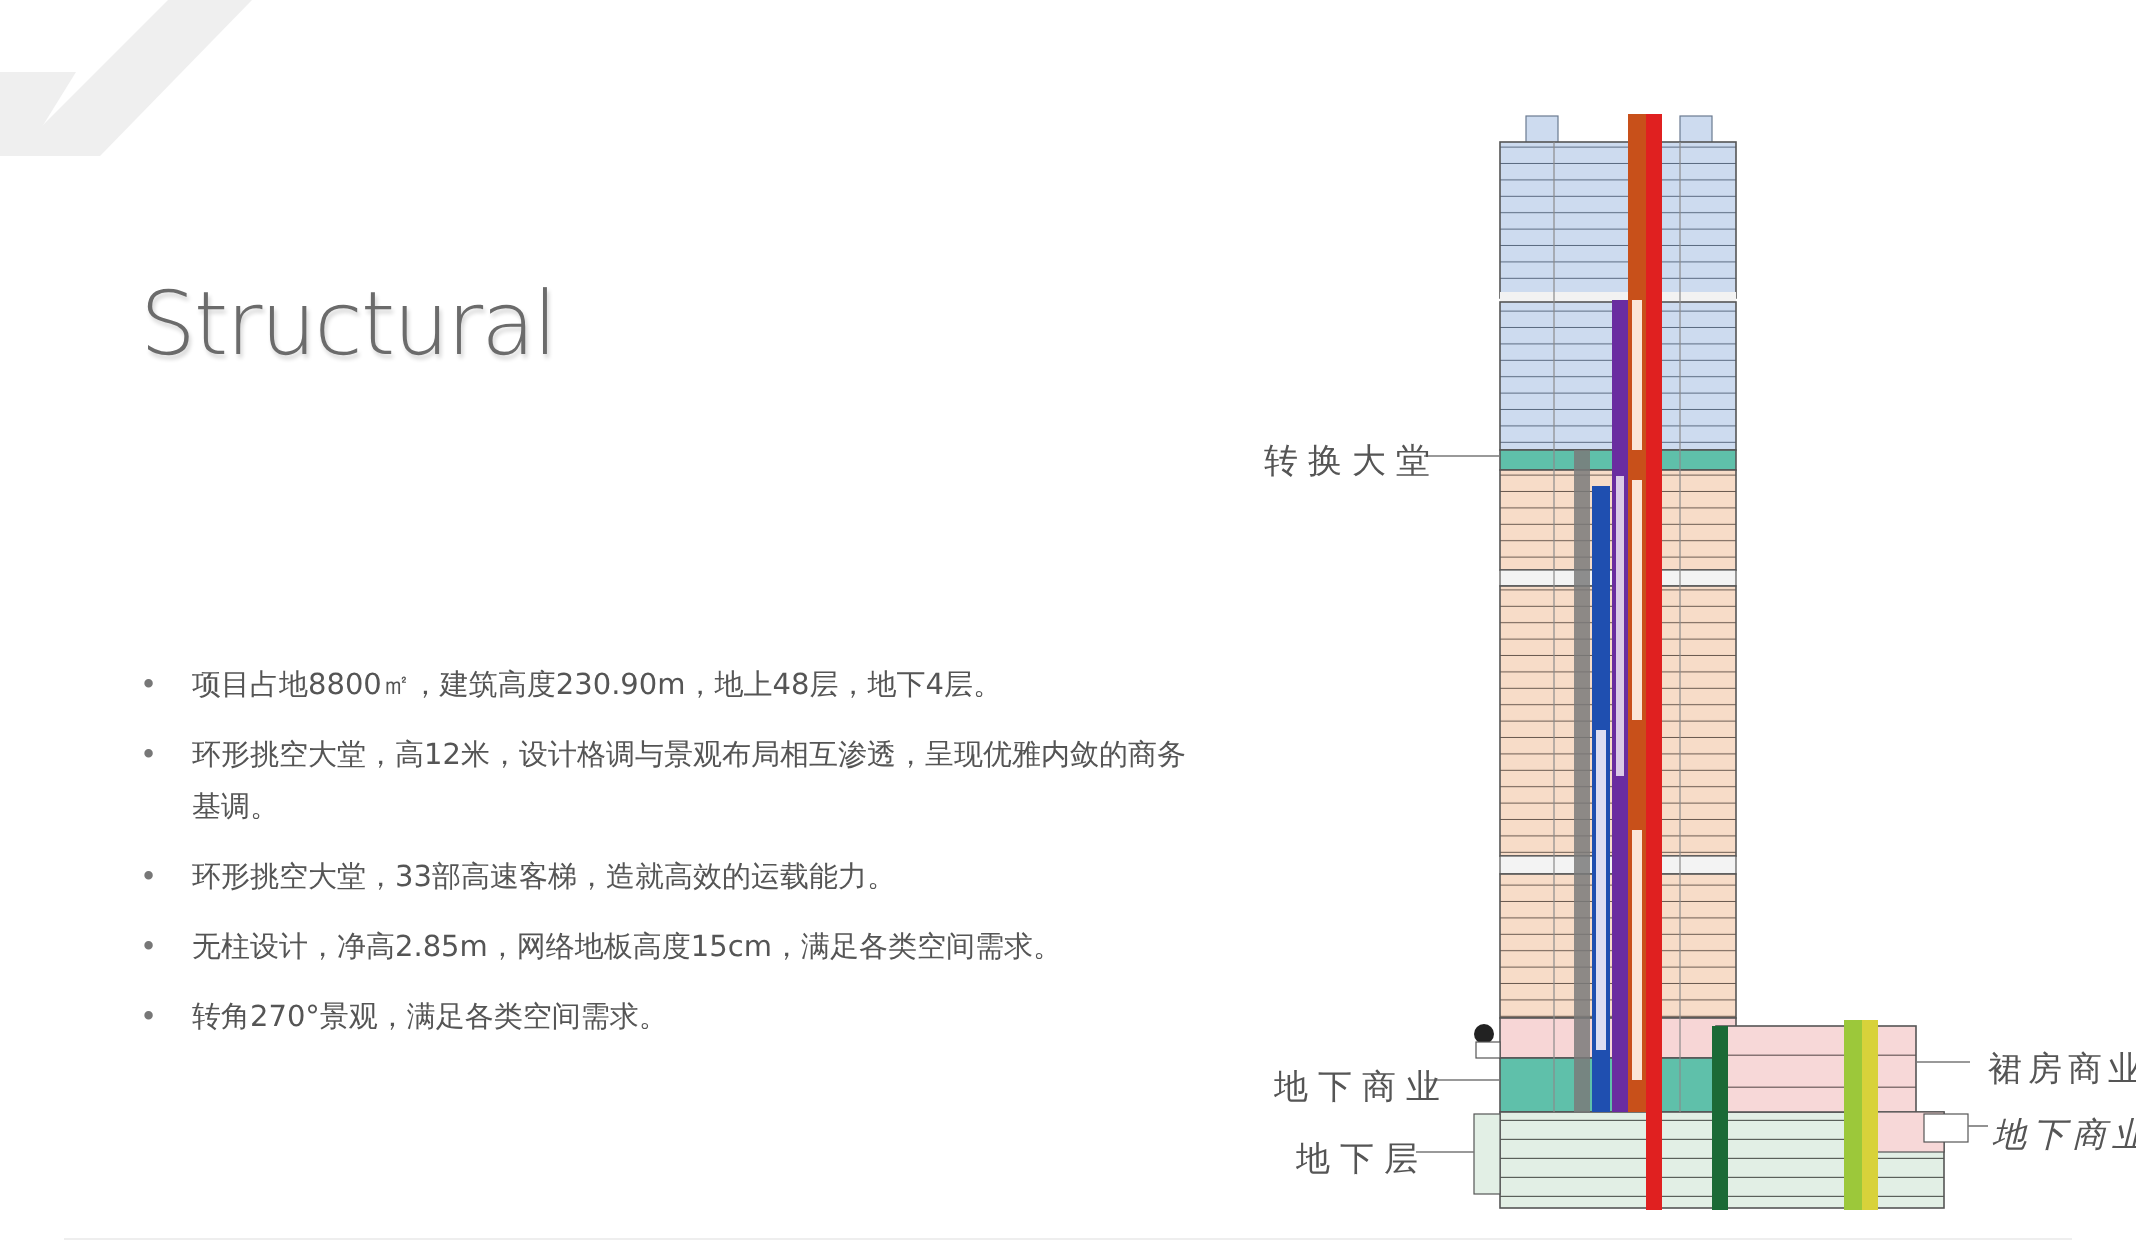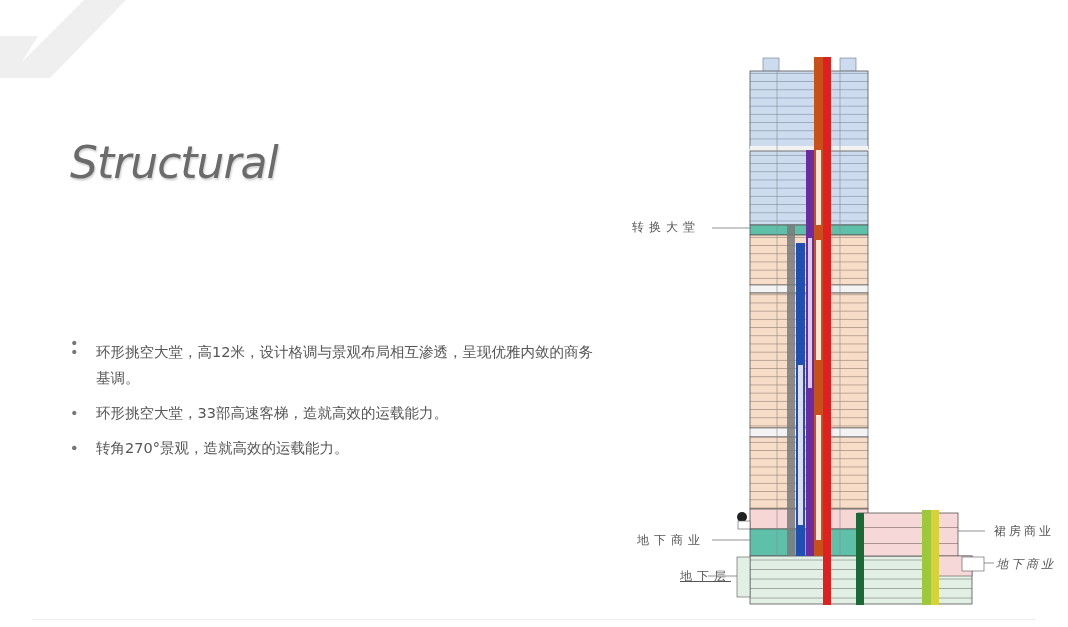--- a/index.html
+++ b/index.html
@@ -1,45 +1,45 @@
 <!DOCTYPE html>
 <html><head>
 <meta charset="utf-8">
 <style>
   html, body { margin:0; padding:0; }
   body { width:1068px; height:627px; background:#ffffff; position:relative; overflow:hidden; font-family:"DejaVu Sans", sans-serif; }
   .deco { position:absolute; left:0; top:0; width:140px; height:90px; }
   .title { position:absolute; left:70px; top:136px; font-family:"DejaVu Sans", sans-serif; font-weight:300; font-size:44px; line-height:54px; color:#6b6b6b; letter-spacing:-1px; text-shadow:1px 2px 2px rgba(0,0,0,0.18); }
-  .title div { white-space:nowrap;font-style:italic; }
+  .title div { white-space:nowrap; }
   .bullets { position:absolute; left:66px; top:330px; width:540px; margin:0; padding:0; list-style:none; }
   .bullets li { position:relative; padding-left:30px; font-size:14.5px; line-height:26px; color:#555; margin-bottom:9px; }
   .bullets li .dot { position:absolute; left:4px; top:0; color:#777; }
   .divider { position:absolute; left:32px; right:32px; top:619px; height:1px; background:#eeeeee; }
 
   .bldg { position:absolute; left:0; top:0; width:1068px; height:627px; }
-  .lbl { position:absolute; font-size:12px; color:#555; letter-spacing:5px; white-space:nowrap; }
+  .lbl { position:absolute; font-size:17px; color:#555; letter-spacing:5px; white-space:nowrap; }
 </style>
 </head>
 <body>
 
 <svg class="deco" viewBox="0 0 140 90">
   <polygon points="0,36 38,36 12,78 0,78" fill="#efefef"></polygon>
   <polygon points="84,0 126,0 50,78 6,78" fill="#efefef"></polygon>
 </svg>
 
 <div class="title">
   <div>Structural</div>
 </div>
 
 <ul class="bullets">
-  <li><span class="dot">•</span></li>
+  <li><span class="dot">•</span><span>项目占地8800㎡，建筑高度230.90m，地上48层，地下4层。</span></li>
   <li><span class="dot">•</span><span>环形挑空大堂，高12米，设计格调与景观布局相互渗透，呈现优雅内敛的商务基调。</span></li>
   <li><span class="dot">•</span><span>环形挑空大堂，33部高速客梯，造就高效的运载能力。</span></li>
-  <li><span class="dot">•</span></li>
-  <li><span class="dot">•</span><span>转角270°景观，造就高效的运载能力。</span></li>
+  <li><span class="dot">•</span><span>无柱设计，净高2.85m，网络地板高度15cm，满足各类空间需求。</span></li>
+  <li><span class="dot">•</span><span>转角270°景观，满足各类空间需求。</span></li>
 </ul>
 
 <svg class="bldg" viewBox="0 0 1068 627">
   <defs>
     <pattern id="floorsBlue" x="0" y="0" width="10" height="8.2" patternUnits="userSpaceOnUse">
       <rect width="10" height="8.2" fill="#cddbef"></rect>
       <line x1="0" y1="8" x2="10" y2="8" stroke="#5a6a80" stroke-width="0.6"></line>
     </pattern>
     <pattern id="floorsPeach" x="0" y="0" width="10" height="8.2" patternUnits="userSpaceOnUse">
       <rect width="10" height="8.2" fill="#f7dcc8"></rect>
@@ -102,17 +102,17 @@
 
   <line x1="712" y1="228" x2="750" y2="228" stroke="#777" stroke-width="0.8"></line>
   <line x1="712" y1="540" x2="750" y2="540" stroke="#777" stroke-width="0.8"></line>
   <line x1="708" y1="576" x2="737" y2="576" stroke="#777" stroke-width="0.8"></line>
   <line x1="958" y1="531" x2="985" y2="531" stroke="#777" stroke-width="0.8"></line>
   <line x1="984" y1="563" x2="994" y2="563" stroke="#777" stroke-width="0.8"></line>
 </svg>
 
 <span class="lbl" style="left:632px; top:219px;">转换大堂</span>
 <span class="lbl" style="left:637px; top:532px;">地下商业</span>
-<span class="lbl" style="left:680px; top:568px;text-decoration:underline;">地下层</span>
+<span class="lbl" style="left:648px; top:568px;">地下层</span>
 <span class="lbl" style="left:994px; top:523px; letter-spacing:3px;">裙房商业</span>
 <span class="lbl" style="left:996px; top:556px; letter-spacing:3px;font-style:italic;">地下商业</span>
 
 <div class="divider"></div>
 
 </body></html>

